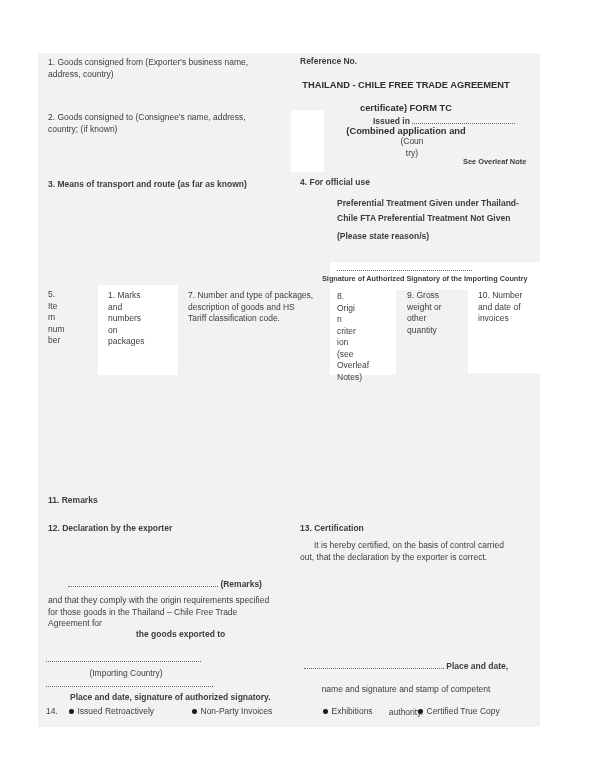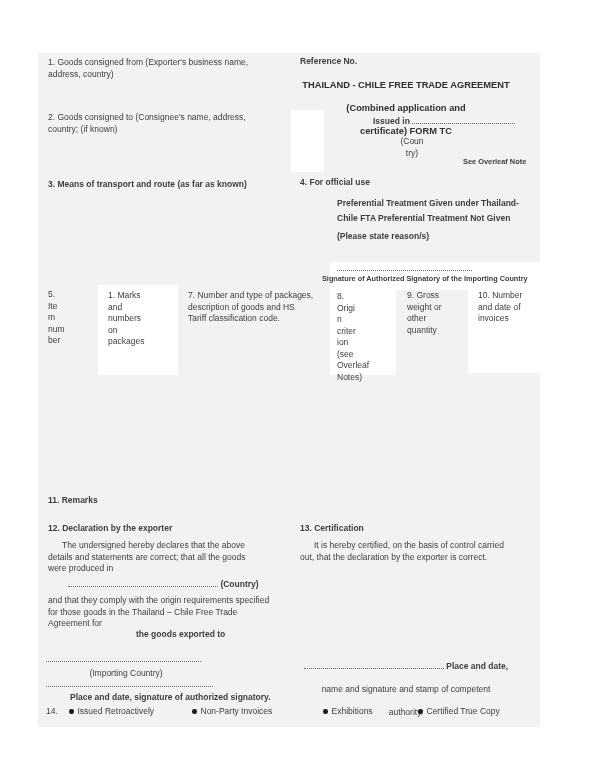--- a/index.html
+++ b/index.html
@@ -30,22 +30,22 @@
   <div class="wb" style="left:330px;top:262px;width:210px;height:28px;"></div>
   <div class="wb" style="left:98px;top:285px;width:80px;height:90px;"></div>
   <div class="wb" style="left:330px;top:290px;width:66px;height:85px;"></div>
   <div class="wb" style="left:468px;top:290px;width:72px;height:83px;"></div>
 
   <div class="lbl" style="left:48px;top:57px;width:205px;">1. Goods consigned from (Exporter's business name,
 address, country)</div>
   <div class="lbl nowrap" style="left:300px;top:56px;">Reference No.</div>
   <div class="lbl bold center" style="left:300px;top:68px;width:212px;font-size:9.3px;">
     <div>THAILAND - CHILE FREE TRADE AGREEMENT</div>
+    <div>certificate) FORM TC</div>
     <div>(Combined application and</div>
-    <div>certificate) FORM TC</div>
   </div>
 
   <div class="lbl" style="left:48px;top:112px;width:205px;">2. Goods consigned to (Consignee's name, address,
 country; (if known)</div>
   <div class="lbl nowrap" style="left:330px;top:116px;padding-left:43px;">
     <span>Issued in</span>
     <span class="leader" style="width:103px;"></span>
   </div>
   <div class="lbl center" style="left:394px;top:136px;width:36px;">(Coun
 try)</div>
@@ -84,26 +84,23 @@
 weight or
 other
 quantity</div>
   <div class="lbl" style="left:478px;top:290px;width:62px;">10. Number
 and date of
 invoices</div>
 
   <div class="lbl nowrap" style="left:48px;top:495px;">11. Remarks</div>
 
   <div class="lbl nowrap" style="left:48px;top:523px;">12. Declaration by the exporter</div>
-  <div class="lbl indent" style="left:48px;top:540px;width:212px;">The undersigned hereby declares that the above
-details and statements are correct; that all the goods
-were produced in</div>
   <div class="lbl nowrap" style="left:68px;top:579px;">
     <span class="leader" style="width:150px;"></span>
-    <span>(Country)</span>
+    <span>(Remarks)</span>
   </div>
   <div class="lbl" style="left:48px;top:595px;width:225px;">and that they comply with the origin requirements specified
 for those goods in the Thailand – Chile Free Trade
 Agreement for</div>
   <div class="lbl nowrap" style="left:136px;top:629px;">the goods exported to</div>
 
   <div class="lbl nowrap" style="left:300px;top:523px;">13. Certification</div>
   <div class="lbl indent" style="left:300px;top:540px;width:218px;">It is hereby certified, on the basis of control carried
 out, that the declaration by the exporter is correct.</div>
 

